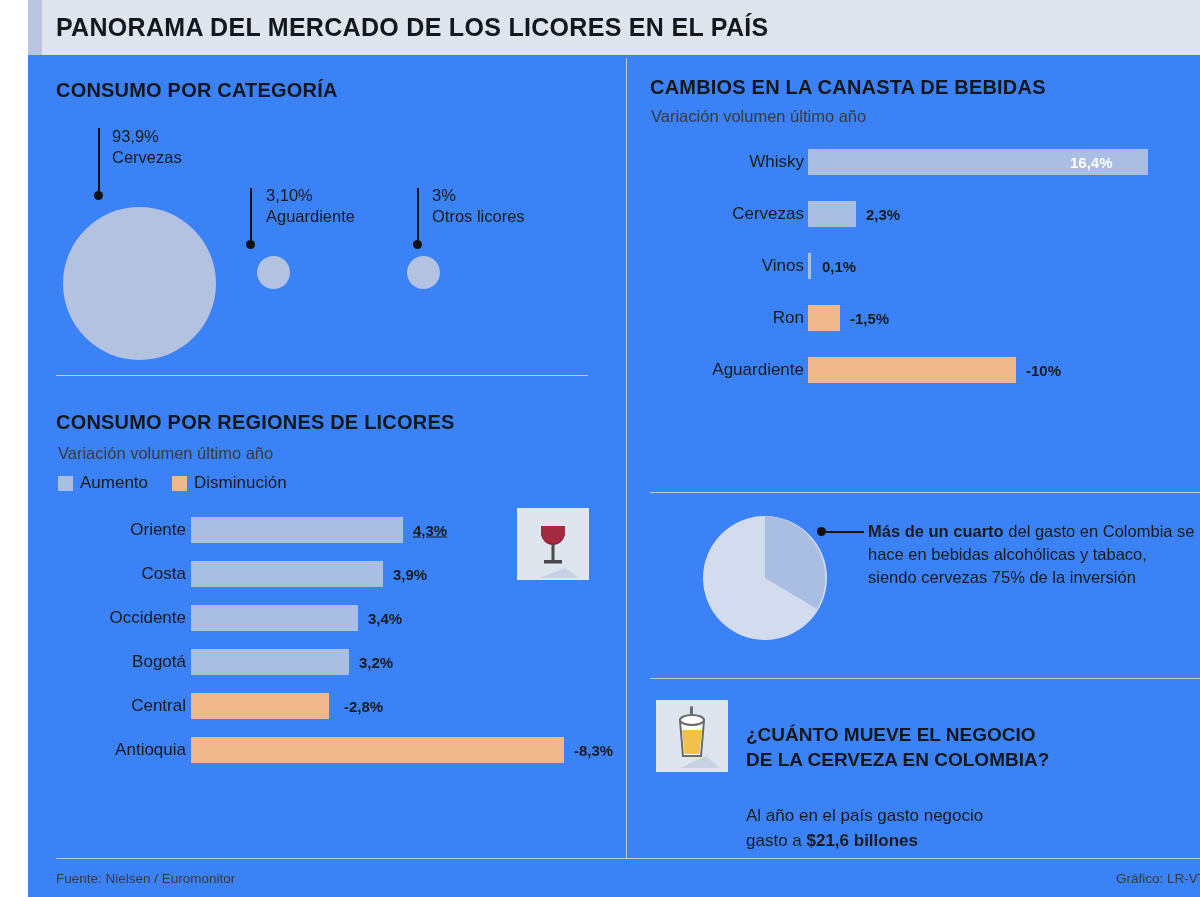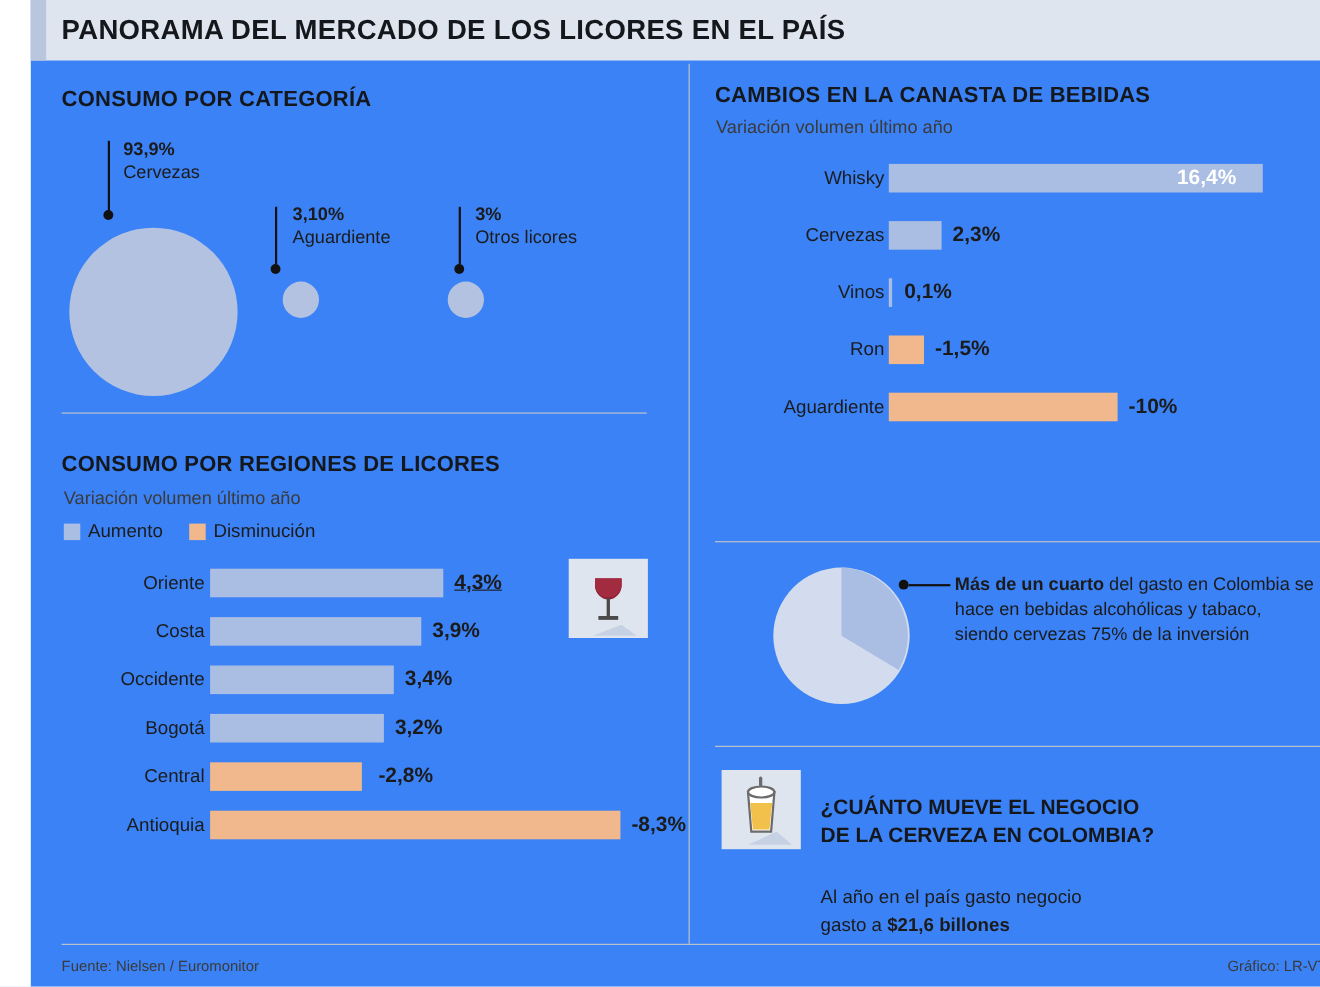--- a/index.html
+++ b/index.html
@@ -94,21 +94,21 @@
     background: #111;
   }
   .bub-label {
     position: absolute;
     font-size: 16.5px;
     color: #1b1b1b;
     line-height: 21px;
     white-space: nowrap;
   }
   .bub-label b {
-    font-weight: bold;
+    font-weight: normal;
     display: block;
   }
   .bub-label span {
     display: block;
     font-weight: normal;
   }
 
   
   .legend {
     position: absolute;
@@ -153,21 +153,21 @@
   }
   .bar {
     height: 26px;
     background: #aabde3;
   }
   .bar.neg { background: #f0b88c; }
   .bar-value {
     position: absolute;
     top: 50%;
     transform: translateY(-50%);
-    font-size: 19px;
+    font-size: 15px;
     font-weight: bold;
     white-space: nowrap;
   }
   .bar-value.inside {
     color: #ffffff;
   }
 
   
   .iconbox {
     position: absolute;

